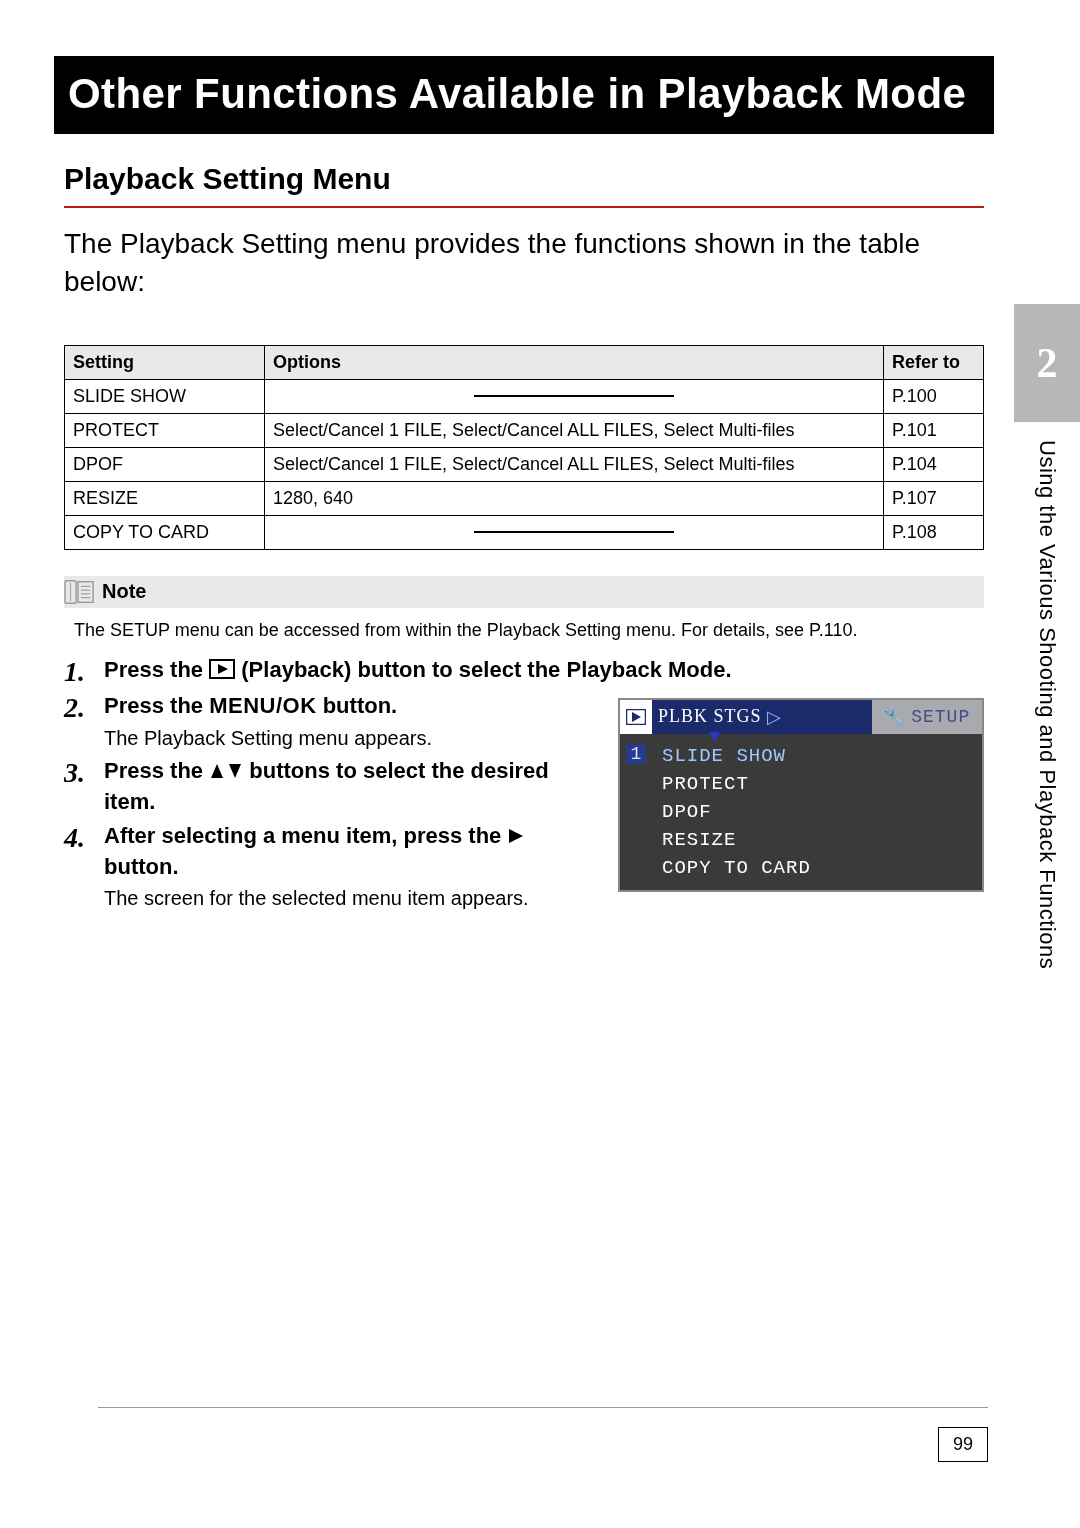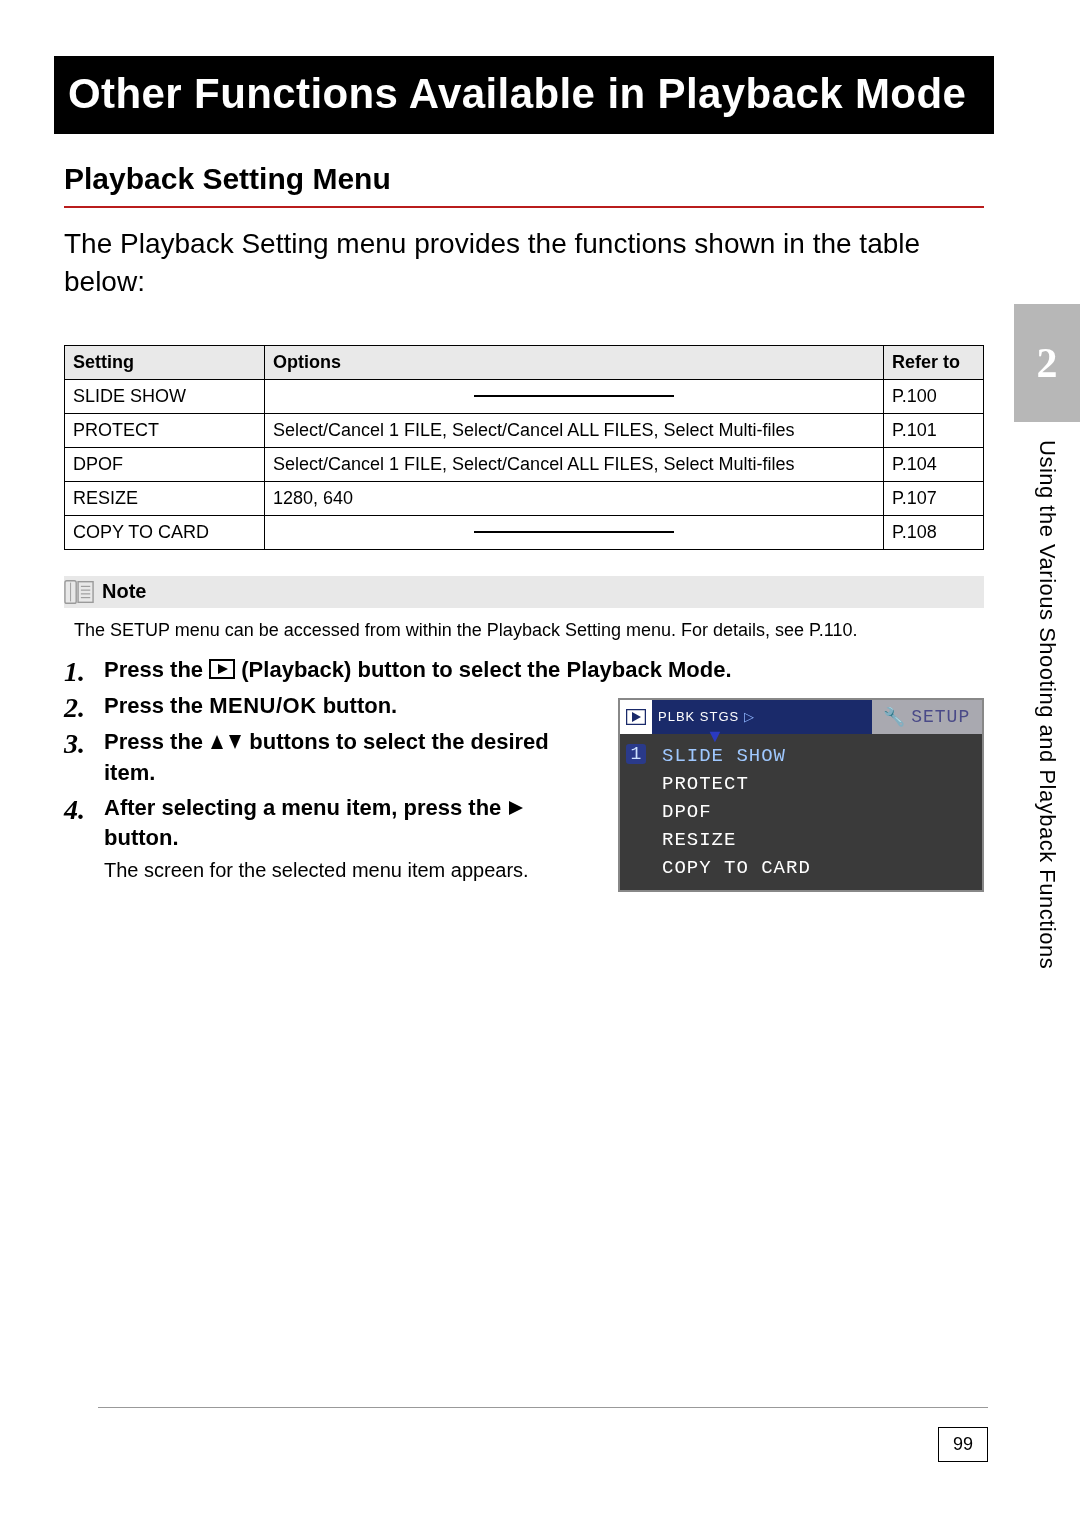--- a/index.html
+++ b/index.html
@@ -33,21 +33,21 @@
   .step-body { flex: 1; }
   .step-title { font-size: 22px; font-weight: 700; line-height: 1.3; }
   .step-desc { font-size: 20px; margin-top: 4px; line-height: 1.3; }
   .inline-icon { display: inline-block; vertical-align: -2px; }
   .menu-ok { font-family: Arial, sans-serif; letter-spacing: 0.5px; }
 
   .illus { position: absolute; right: 0; top: 42px; width: 366px; }
   .illus-inner { border: 2px solid #888; background: #bbb; }
   .illus-top { display: flex; height: 34px; }
   .illus-top .play-badge { width: 32px; background: #fff; display:flex; align-items:center; justify-content:center; }
-  .illus-top .tab-main { flex: 1; background: #1a2a6a; color: #fff; font-family: Liberation Sans, sans-serif; font-size: 13px; display:flex; align-items:center; padding-left:6px; letter-spacing:1px; }
+  .illus-top .tab-main { flex: 1; background: #1a2a6a; color: #fff; font-family: Liberation Serif, serif; font-size: 18px; display:flex; align-items:center; padding-left:6px; letter-spacing:1px; }
   .illus-top .tab-setup { width: 110px; background: #a9a9b0; color: #4a4a88; font-family: 'Courier New', monospace; font-size: 18px; display:flex; align-items:center; justify-content:center; letter-spacing:1px; }
   .illus-arrowdown { position:absolute; left: 88px; top: 28px; color:#2a3ac0; font-size: 18px; }
   .illus-list { background: #3a3a3a; padding: 8px 0 8px 0; }
   .illus-page-col { width: 32px; background:#3a3a3a; color:#7eb8ff; font-family: 'Courier New', monospace; font-size: 18px; display:flex; align-items:flex-start; justify-content:center; }
   .illus-items { flex:1; }
   .illus-item { color:#fff; font-family: 'Courier New', monospace; font-size: 19px; padding: 3px 0 3px 10px; letter-spacing:1px; }
   .illus-item.sel { color:#9fc8ff; }
   .illus-bottom { display:flex; height: 28px; background:#bcbcbc; align-items:center; font-family:'Courier New', monospace; font-size:17px; color:#707078; }
   .illus-bottom .menu-chip { background:#707078; color:#ddd; border-radius:6px; font-size:11px; padding:1px 4px; margin: 0 6px 0 4px; letter-spacing:1px; }
   .illus-bottom .left-txt { flex:1; }
@@ -160,20 +160,21 @@
         </div>
       </div>
     </div>
 
     <div class="step">
       <div class="step-num">2.</div>
       <div class="step-body col-text">
         <div class="step-title">
           <span>Press the </span><span class="menu-ok">MENU/OK</span><span> button.</span>
         </div>
+        <div class="step-desc">The Playback Setting menu appears.</div>
       </div>
     </div>
 
     <div class="step">
       <div class="step-num">3.</div>
       <div class="step-body col-text">
         <div class="step-title">
           <span>Press the </span>
           <span class="inline-icon">
             <svg width="34" height="18" viewBox="0 0 34 18">

